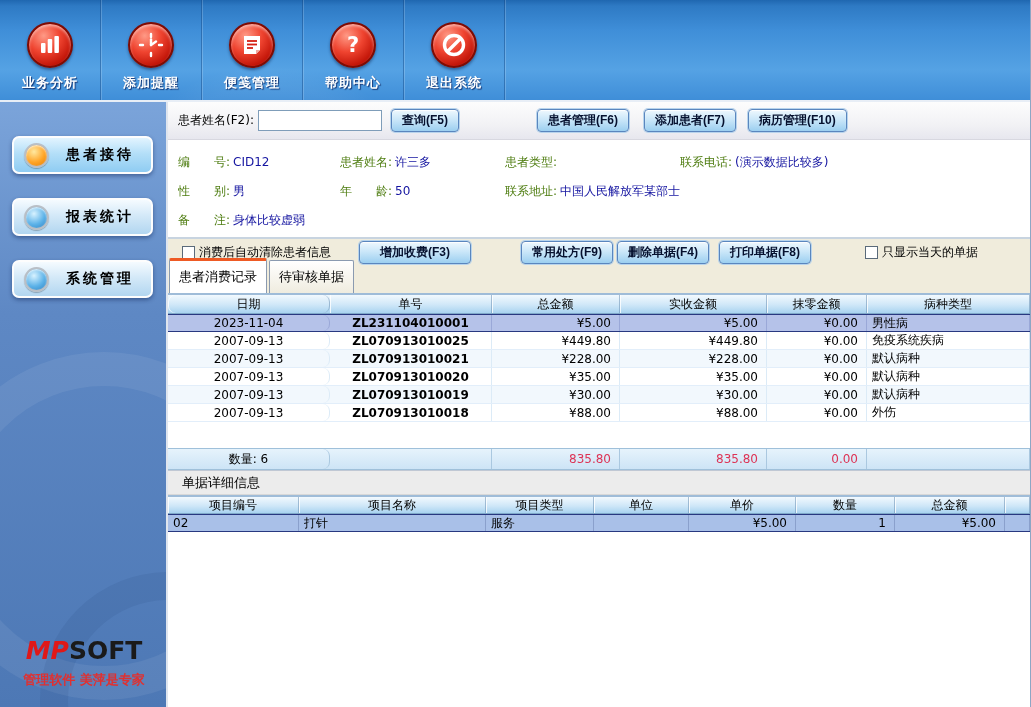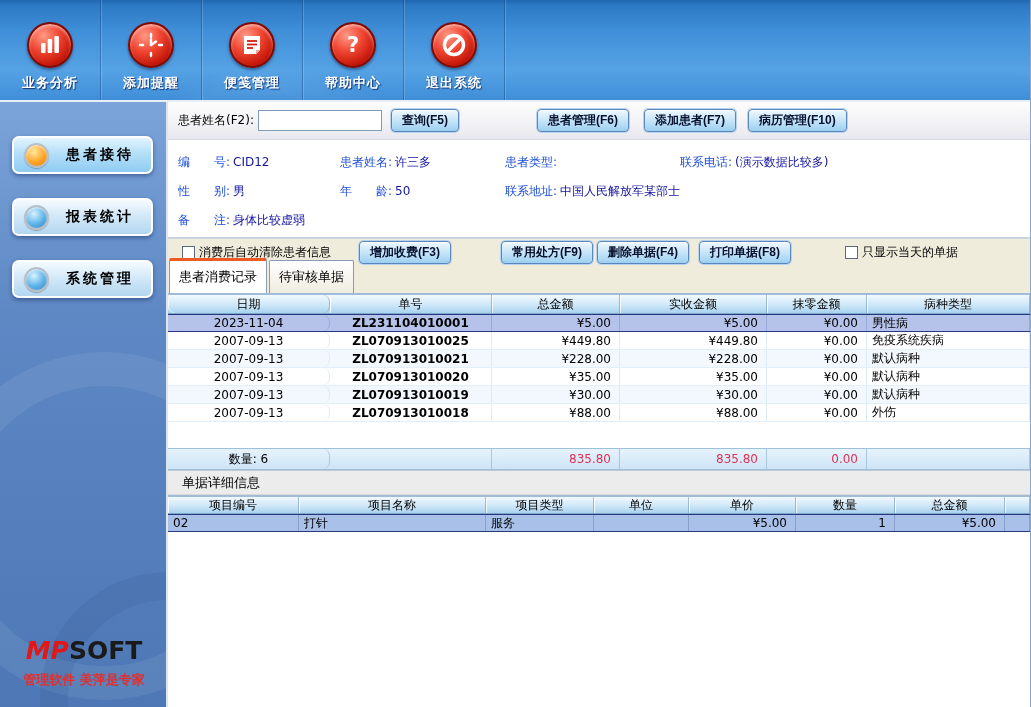--- a/index.html
+++ b/index.html
@@ -58,27 +58,27 @@
   .search-input { width:124px; height:21px; margin-left:4px; border:1px solid #7f9db9; background:#fff; padding:0 3px; font-size:12px; }
   .btn { height:23px; border:1px solid #5a86be; border-radius:4px; padding:0 10px; font-size:12px; font-weight:bold; color:#05102e;
     background:linear-gradient(180deg,#eef8fe 0%,#cbe7f9 45%,#9ccff0 100%);
     box-shadow:0 0 0 1px #b8d4ec, inset 0 1px 1px rgba(255,255,255,.9); cursor:pointer; }
   .btn.q  { margin-left:9px; }
   .btn.m1 { margin-left:78px; } .btn.m2 { margin-left:15px; } .btn.m3 { margin-left:12px; }
 
   .patient-info { height:97px; flex:0 0 97px; background:#fff; padding:8px 0 0 10px;
     display:grid; grid-template-columns:162px 165px 175px 1fr; grid-auto-rows:29px; align-items:center; }
   .pi-cell { white-space:nowrap; overflow:hidden; }
-  .pi-label { color:#1d4ed8; } .pi-value { color:#1414a0; margin-left:3px; }
+  .pi-label { color:#4d7c0f; } .pi-value { color:#1414a0; margin-left:3px; }
 
   .action-row { height:29px; flex:0 0 29px; display:flex; align-items:center; padding-left:14px;
     background:#f0ecdc; border-top:2px solid #c8d4e0; }
   .cb { width:13px; height:13px; background:#fff; border:1px solid #5a6a7a; display:inline-block; flex:0 0 13px; cursor:pointer; }
   .cb-label { margin-left:4px; font-size:12px; }
-  .abtn-1 { margin-left:28px; width:92px; } .abtn-2 { margin-left:50px; width:92px; }
+  .abtn-1 { margin-left:28px; width:112px; } .abtn-2 { margin-left:50px; width:92px; }
   .abtn-3 { margin-left:4px; width:92px; } .abtn-4 { margin-left:10px; width:92px; }
   .cb2 { margin-left:54px; }
 
   .tab-row { height:27px; flex:0 0 27px; background:#f0ecdc; display:flex; align-items:flex-end; padding-left:1px; }
   .tab { height:22px; display:flex; align-items:center; padding:16px 9px; margin-right:2px; font-size:13px;
     border:1px solid #8a9ab0; border-bottom:none; border-radius:2px 2px 0 0;
     background:linear-gradient(180deg,#ffffff 0%,#efecdf 100%); cursor:pointer; }
   .tab.active { height:26px; background:#fff; border-top:3px solid #ee5a24; font-size:13px; }
 
   

